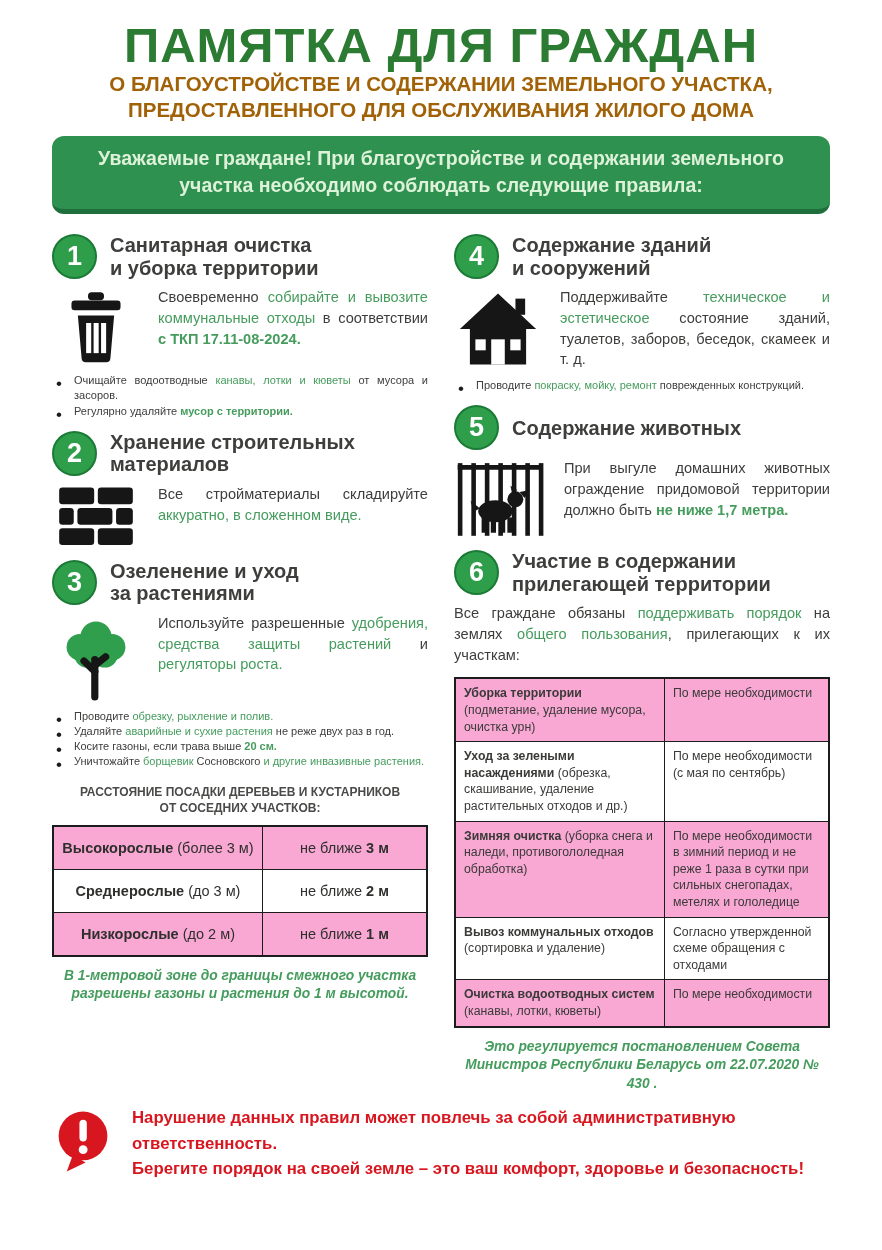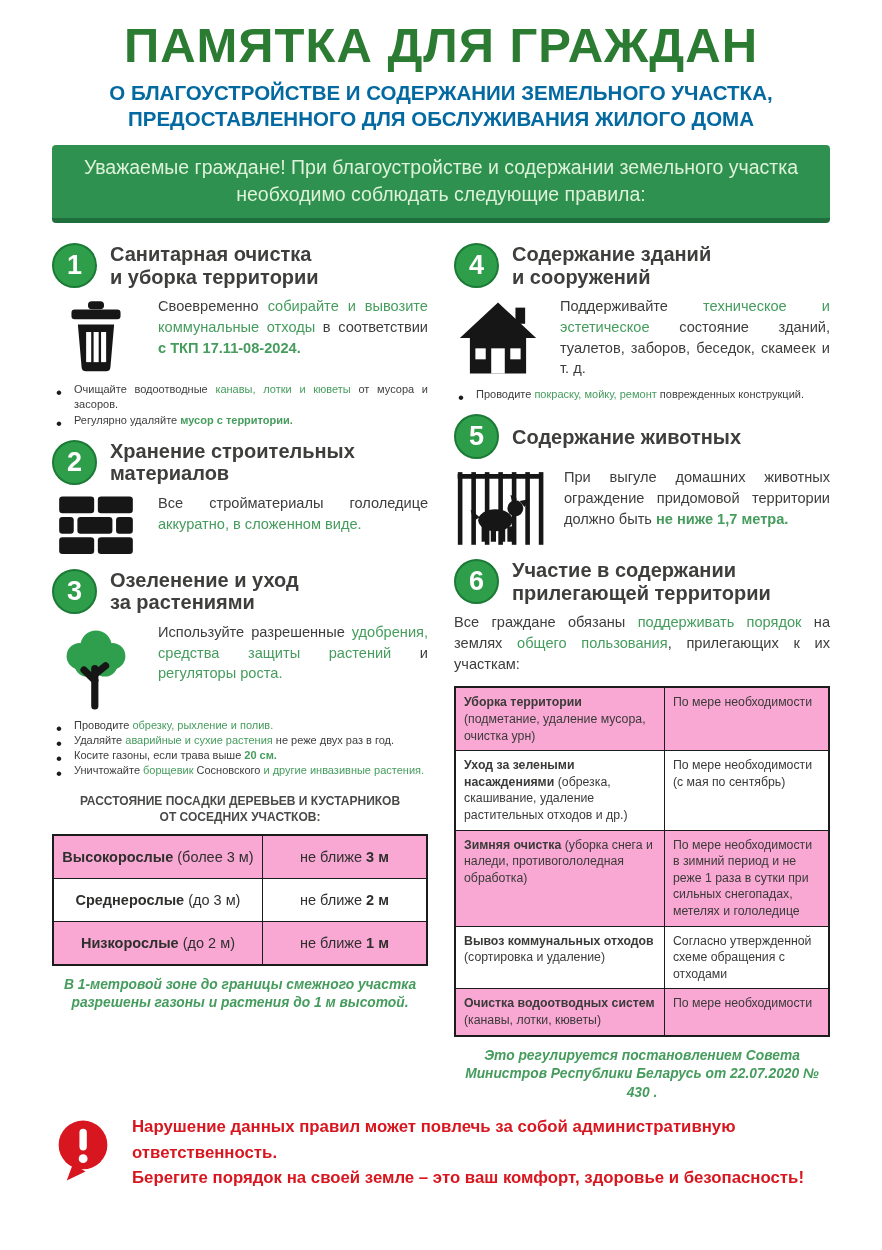--- a/index.html
+++ b/index.html
@@ -8,27 +8,27 @@
     font-family:"Liberation Sans", sans-serif; color:#3d3d3c;
   }
   .page { padding:20px 52px 0 52px; }
 
   
   .title {
     text-align:center; color:#2b7b33; font-weight:bold;
     font-size:49px; letter-spacing:1px; line-height:1.05;
   }
   .subtitle {
-    margin-top:9px; text-align:center; font-weight:bold;
-    font-size:20.5px; line-height:1.25; color:#0369a1;
+    text-align:center; font-weight:bold;
+    font-size:20.5px; line-height:1.25; color:#a16207;
   }
   .banner {
     margin-top:13px; background:#2e9150; border-bottom:5px solid #1e6f3b;
-    border-radius:4px; padding:9px 26px 10px;
-    text-align:center; color:#ddf2d8; font-weight:normal;
+    border-radius:12px; padding:9px 26px 10px;
+    text-align:center; color:#ddf2d8; font-weight:bold;
     font-size:19.5px; line-height:1.4;
   }
 
   
   .columns { display:flex; gap:26px; margin-top:14px; }
   .col { flex:1 1 0; min-width:0; }
 
   .sec { margin-bottom:12px; }
   .sec-header { display:flex; align-items:center; gap:13px; margin:6px 0 8px; }
   .num {
@@ -135,21 +135,21 @@
               <svg width="78" height="62" viewBox="0 0 21 17" fill="#161616">
                 <rect x="0.4" y="0.4" width="9.6" height="4.6" rx="0.9"></rect>
                 <rect x="11" y="0.4" width="9.6" height="4.6" rx="0.9"></rect>
                 <rect x="0.4" y="6" width="4" height="4.6" rx="0.9"></rect>
                 <rect x="5.4" y="6" width="9.6" height="4.6" rx="0.9"></rect>
                 <rect x="16" y="6" width="4.6" height="4.6" rx="0.9"></rect>
                 <rect x="0.4" y="11.6" width="9.6" height="4.6" rx="0.9"></rect>
                 <rect x="11" y="11.6" width="9.6" height="4.6" rx="0.9"></rect>
               </svg>
             </div>
-            <p class="para"><span>Все стройматериалы гололедице </span><span class="g">аккуратно, в сложенном виде.</span></p>
+            <p class="para"><span>Все стройматериалы складируйте </span><span class="g">аккуратно, в сложенном виде.</span></p>
           </div>
         </section>
         <section class="sec">
           <div class="sec-header">
             <div class="num">3</div>
             <h3 class="sec-title">Озеленение и уход<br>за растениями</h3>
           </div>
           <div class="icon-para">
             <div class="icon-box">
               <svg width="72" height="86" viewBox="0 0 24 28">

